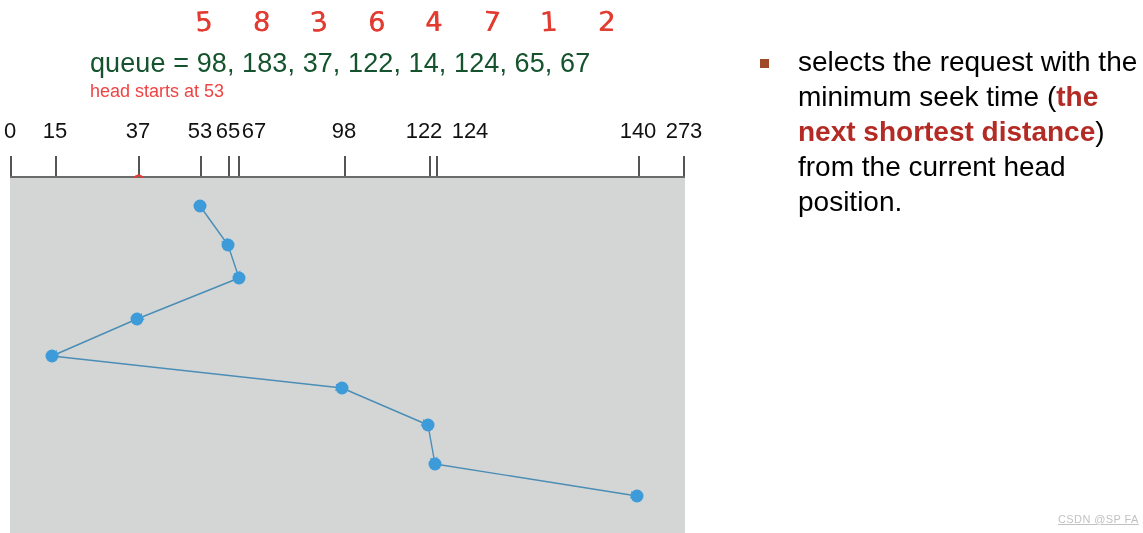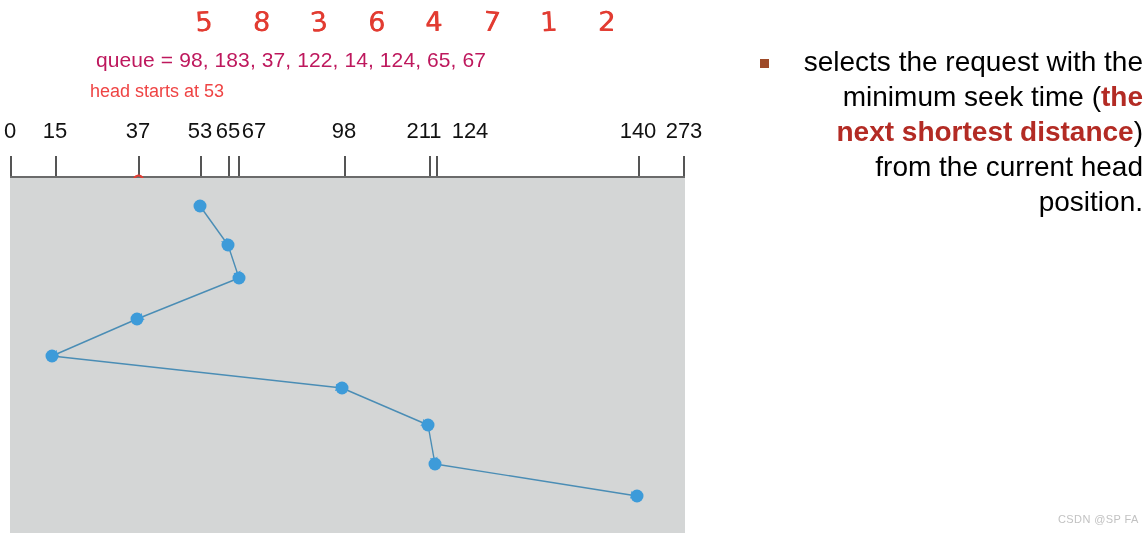--- a/index.html
+++ b/index.html
@@ -42,23 +42,23 @@
   .hw-num:nth-child(2)  { transform: rotate(3deg); }
   .hw-num:nth-child(3)  { transform: rotate(-7deg); }
   .hw-num:nth-child(4)  { transform: rotate(2deg); }
   .hw-num:nth-child(5)  { transform: rotate(-2deg); }
   .hw-num:nth-child(6)  { transform: rotate(5deg); }
   .hw-num:nth-child(7)  { transform: rotate(-3deg); }
   .hw-num:nth-child(8)  { transform: rotate(1deg); }
 
   #queue-line {
     position: absolute;
-    left: 96px; top: 48px;
-    font-size: 21px;
-    color: #be185d;
+    left: 90px; top: 48px;
+    font-size: 27px;
+    color: #14532d;
     letter-spacing: 0.1px;
     white-space: nowrap;
   }
   #head-line {
     position: absolute;
     left: 90px; top: 81px;
     font-size: 18px;
     color: #ef4444;
     white-space: nowrap;
   }
@@ -126,35 +126,35 @@
   .bullet-marker {
     position: absolute;
     left: 2px; top: 15px;
     width: 9px; height: 9px;
     background: #9e4a28;
   }
   .bullet-text {
     font-size: 28px;
     line-height: 35px;
     color: #000000;
-    text-align: right;
   }
   .bullet-text.bold { font-weight: bold; }
   .hl {
     color: #b32b24;
     font-weight: bold;
   }
 
   #watermark {
     position: absolute;
     left: 1058px; top: 513px;
     font-size: 11px;
     color: #c2c2c2;
     letter-spacing: 0.4px;
     white-space: nowrap;
+    text-decoration: underline;
   }
 </style>
 </head>
 <body>
 
 <div id="root">
 
   <div id="figure">
 
     <div id="handwritten-order">
@@ -172,21 +172,21 @@
     <div id="head-line">head starts at 53</div>
 
     <div id="axis-area">
       <span class="tick-label" style="left:10px">0</span>
       <span class="tick-label" style="left:55px">15</span>
       <span class="tick-label" style="left:138px">37</span>
       <span class="tick-label" style="left:200px">53</span>
       <span class="tick-label" style="left:228px">65</span>
       <span class="tick-label" style="left:254px">67</span>
       <span class="tick-label" style="left:344px">98</span>
-      <span class="tick-label" style="left:424px">211</span>
+      <span class="tick-label" style="left:424px">122</span>
       <span class="tick-label" style="left:470px">124</span>
       <span class="tick-label" style="left:638px">140</span>
       <span class="tick-label" style="left:684px">273</span>
 
       <span class="tick-mark" style="left:10px"></span>
       <span class="tick-mark" style="left:55px"></span>
       <span class="tick-mark" style="left:138px"></span>
       <span class="tick-mark" style="left:200px"></span>
       <span class="tick-mark" style="left:228px"></span>
       <span class="tick-mark" style="left:238px"></span>

